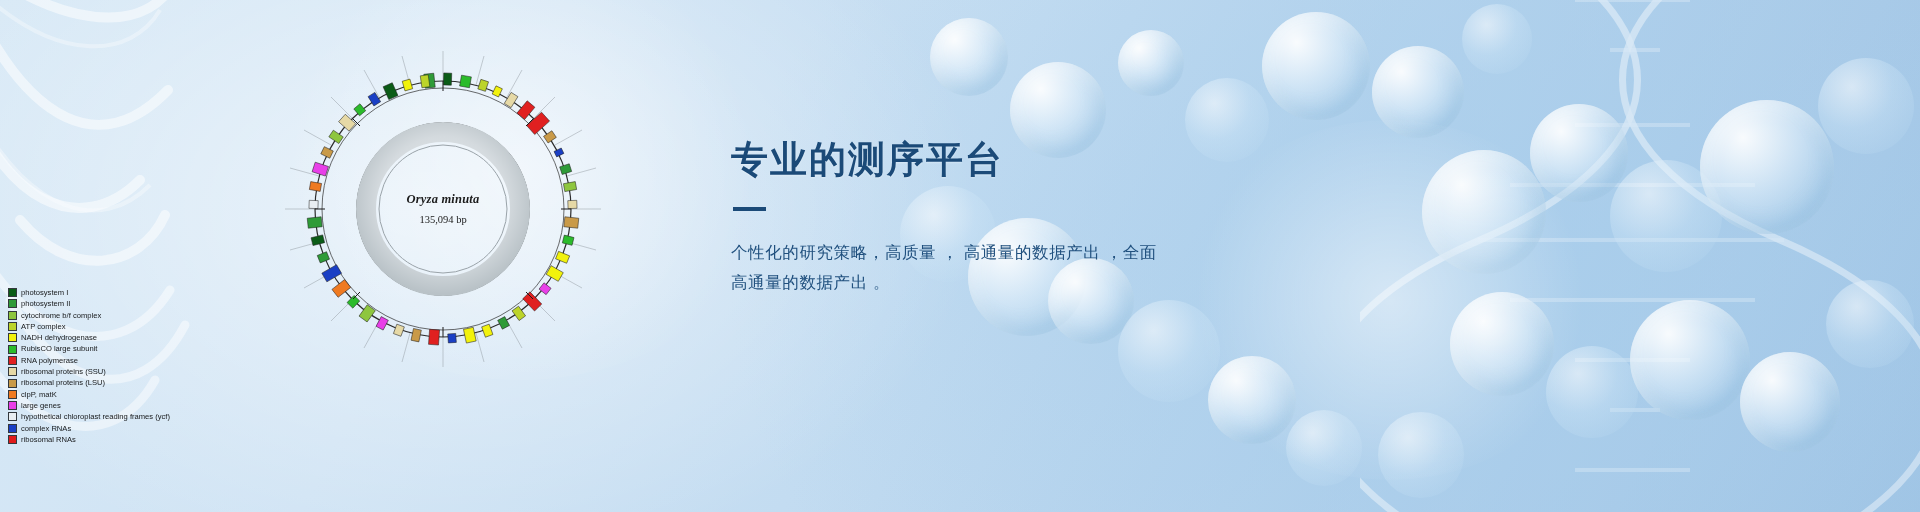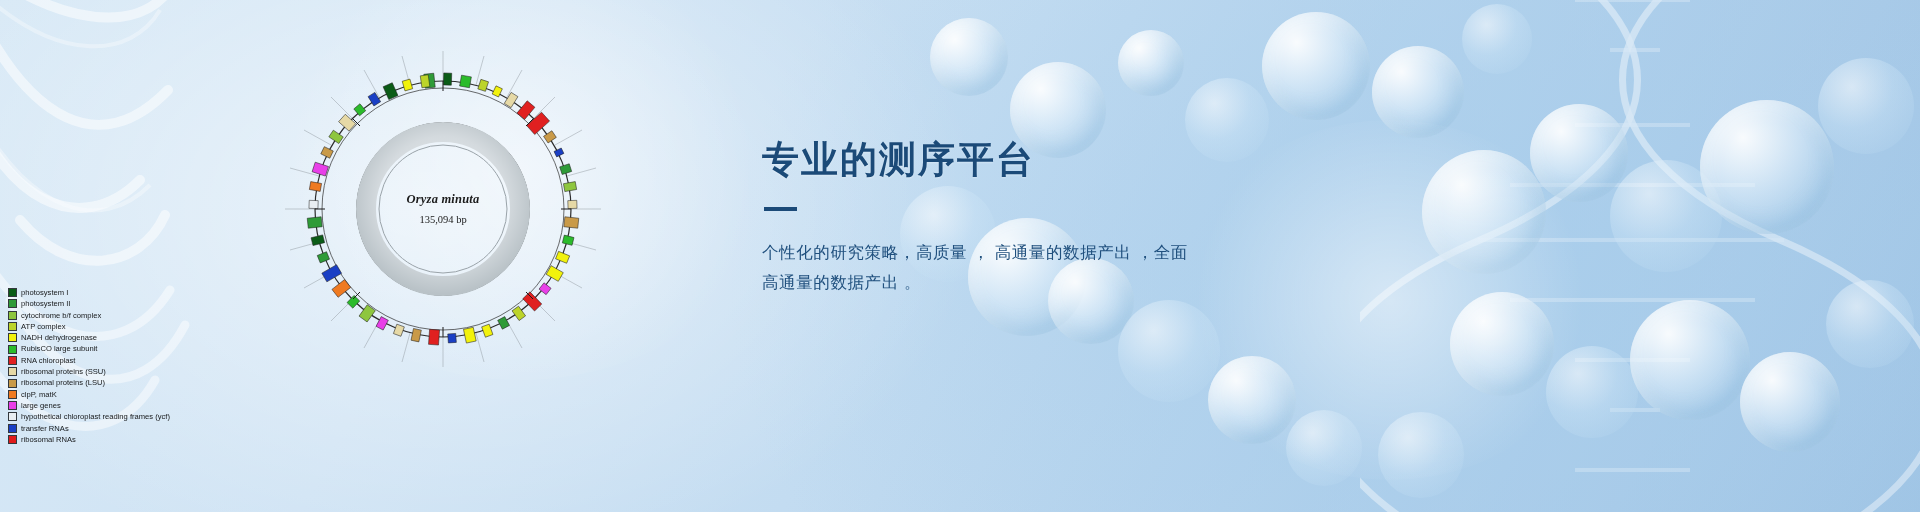--- a/index.html
+++ b/index.html
@@ -107,21 +107,21 @@
   .legend-label {
     font-family: "Liberation Sans", sans-serif;
     font-size: 7.6px;
     color: #16181a;
     white-space: nowrap;
   }
 
   
   #copy-block {
     position: absolute;
-    left: 762px;
+    left: 731px;
     top: 138px;
     width: 620px;
   }
   #headline {
     font-family: "Liberation Sans", sans-serif;
     font-weight: bold;
     font-size: 37px;
     letter-spacing: 2px;
     color: #1b4a78;
     margin: 0;
@@ -454,21 +454,21 @@
     <div class="legend-row">
       <span class="legend-swatch" style="background:#f2f20c"></span>
       <span class="legend-label">NADH dehydrogenase</span>
     </div>
     <div class="legend-row">
       <span class="legend-swatch" style="background:#2bbb2b"></span>
       <span class="legend-label">RubisCO large subunit</span>
     </div>
     <div class="legend-row">
       <span class="legend-swatch" style="background:#e02020"></span>
-      <span class="legend-label">RNA chloroplast</span>
+      <span class="legend-label">RNA polymerase</span>
     </div>
     <div class="legend-row">
       <span class="legend-swatch" style="background:#e6d9a6"></span>
       <span class="legend-label">ribosomal proteins (SSU)</span>
     </div>
     <div class="legend-row">
       <span class="legend-swatch" style="background:#c99a48"></span>
       <span class="legend-label">ribosomal proteins (LSU)</span>
     </div>
     <div class="legend-row">
@@ -478,21 +478,21 @@
     <div class="legend-row">
       <span class="legend-swatch" style="background:#e83fe8"></span>
       <span class="legend-label">large genes</span>
     </div>
     <div class="legend-row">
       <span class="legend-swatch" style="background:#e9eef2"></span>
       <span class="legend-label">hypothetical chloroplast reading frames (ycf)</span>
     </div>
     <div class="legend-row">
       <span class="legend-swatch" style="background:#1a3fc4"></span>
-      <span class="legend-label">transfer RNAs</span>
+      <span class="legend-label">complex RNAs</span>
     </div>
     <div class="legend-row">
       <span class="legend-swatch" style="background:#e01b1b"></span>
       <span class="legend-label">ribosomal RNAs</span>
     </div>
   </div>
 
   <div id="copy-block">
     <h1 id="headline">专业的测序平台</h1>
     <div id="rule"></div>

